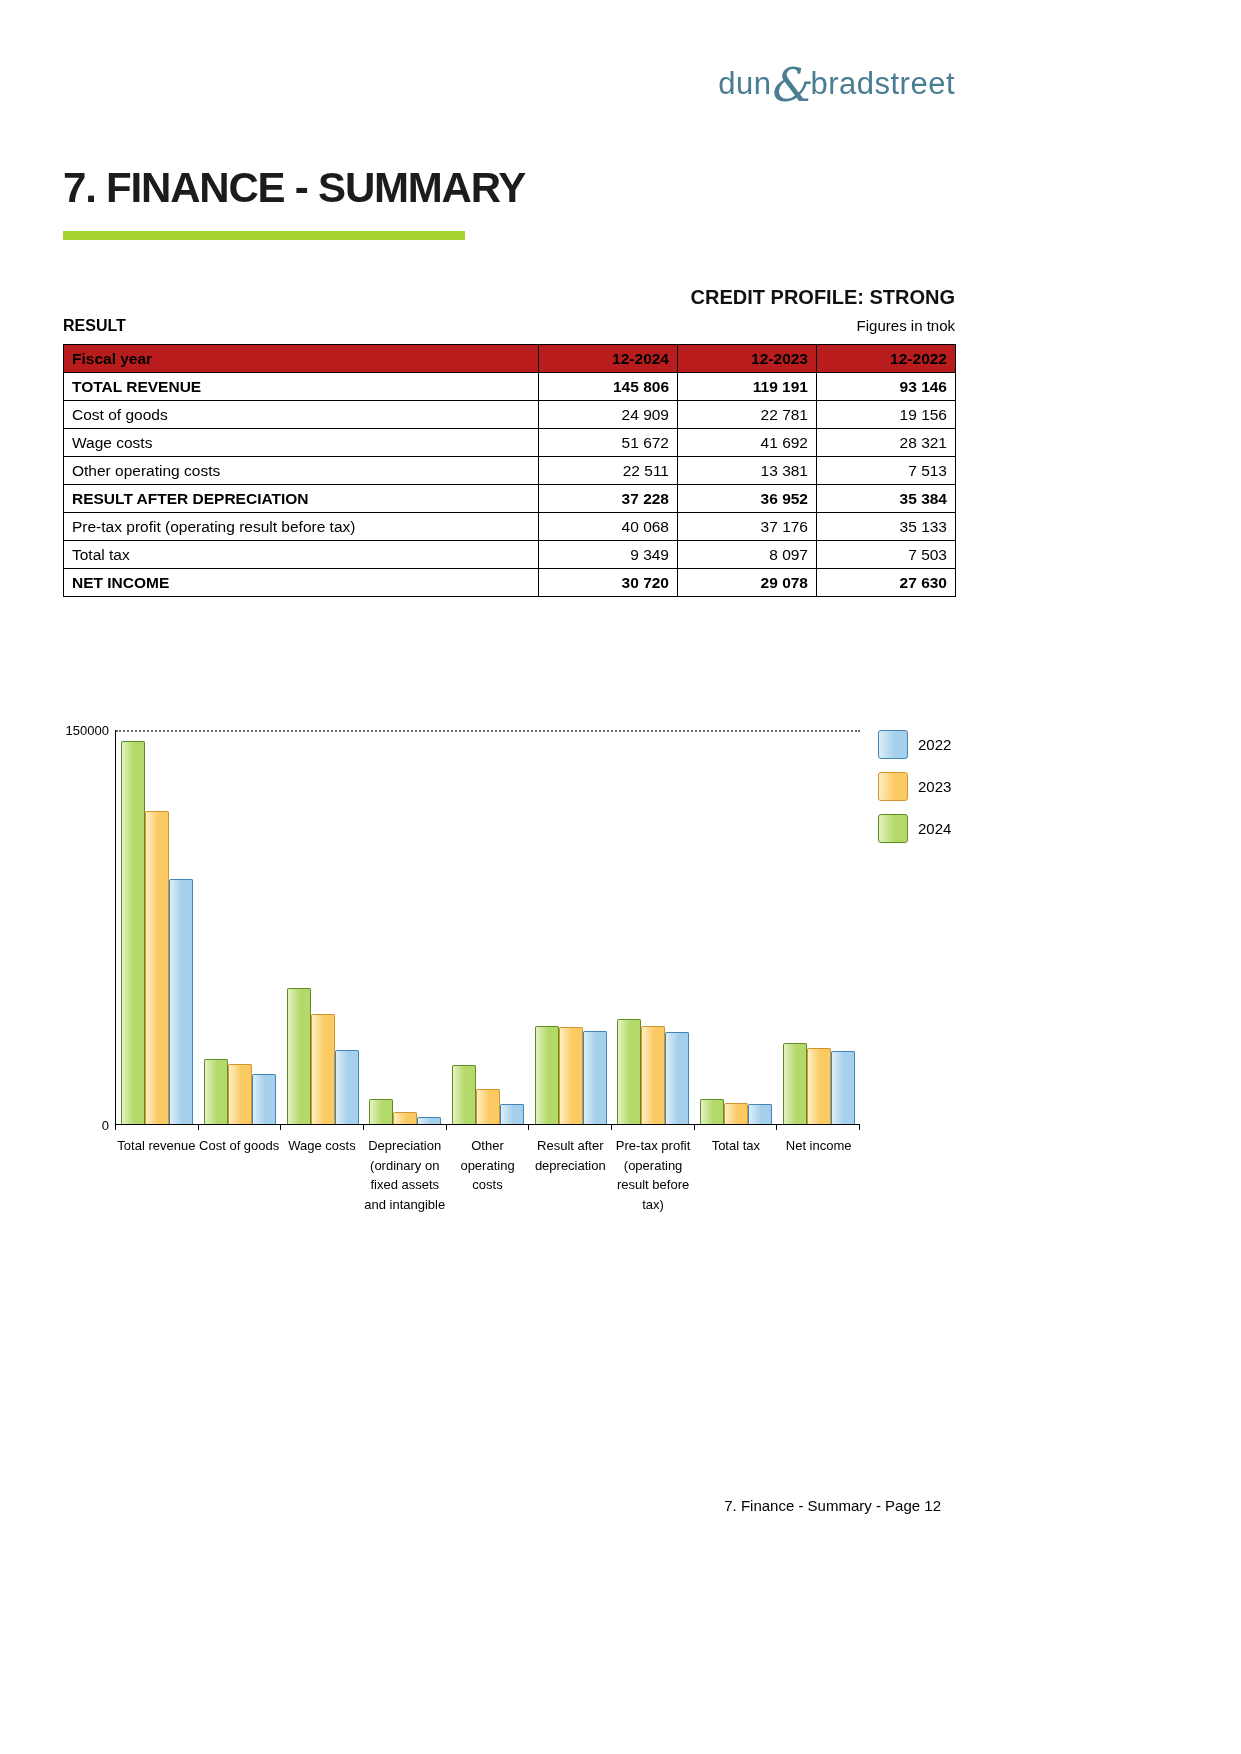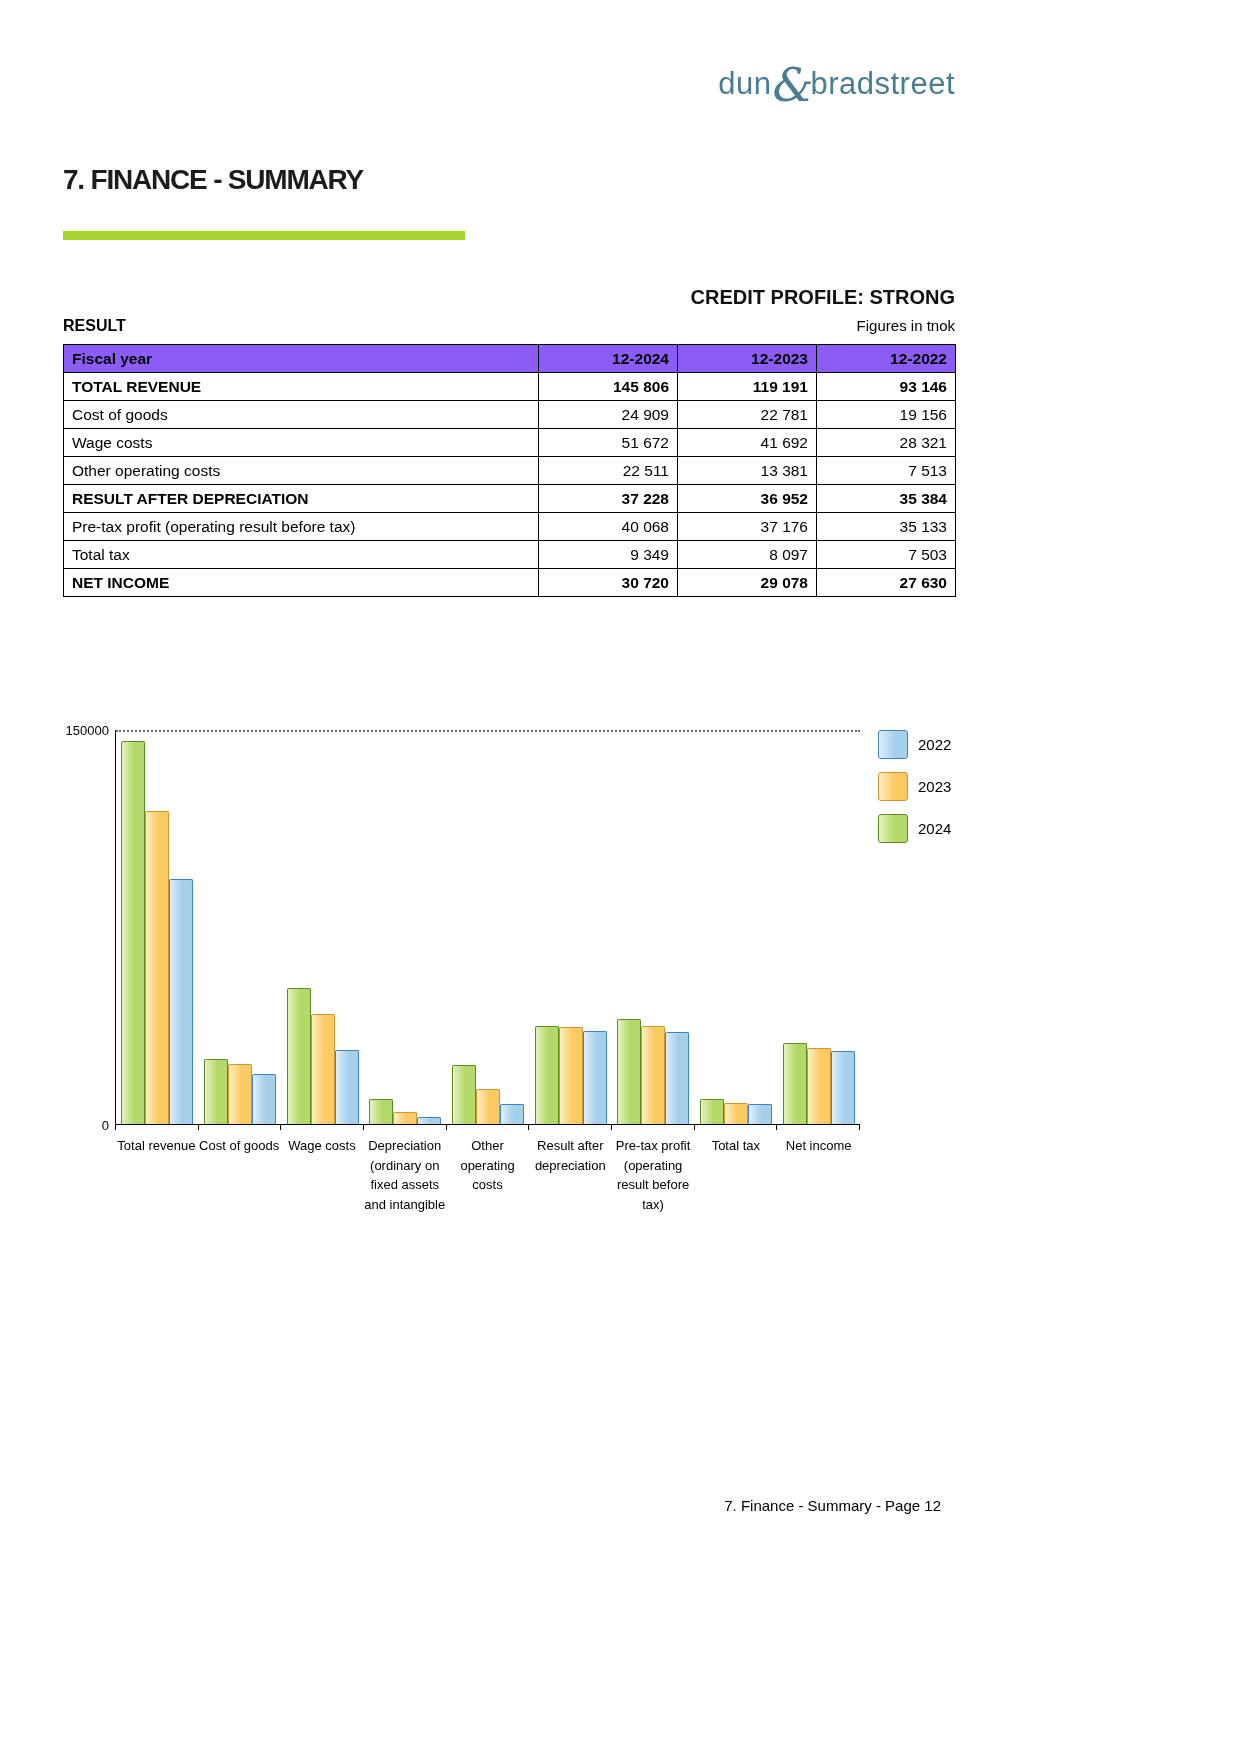--- a/index.html
+++ b/index.html
@@ -36,21 +36,21 @@
     line-height: 0;
     vertical-align: -7px;
     margin: 0 -3px 0 1px;
   }
 
   
   .title {
     position: absolute;
     top: 164px;
     left: 63px;
-    font-size: 28px;
+    font-size: 42px;
     font-weight: bold;
     letter-spacing: -1.2px;
     color: #1c1c1c;
   }
   .accent-bar {
     position: absolute;
     top: 231px;
     left: 63px;
     width: 402px;
     height: 9px;
@@ -91,21 +91,21 @@
   }
   .finance-table th, .finance-table td {
     border: 1px solid #000;
     padding: 3px 8px;
     height: 28px;
     vertical-align: middle;
     overflow: hidden;
     white-space: nowrap;
   }
   .finance-table thead th {
-    background: #8b5cf6;
+    background: #b91c1c;
     font-weight: bold;
     text-align: left;
   }
   .finance-table thead th.num { text-align: right; }
   .num-cell { text-align: right; }
   .bold-row td { font-weight: bold; }
 
   
   .chart {
     position: absolute;

